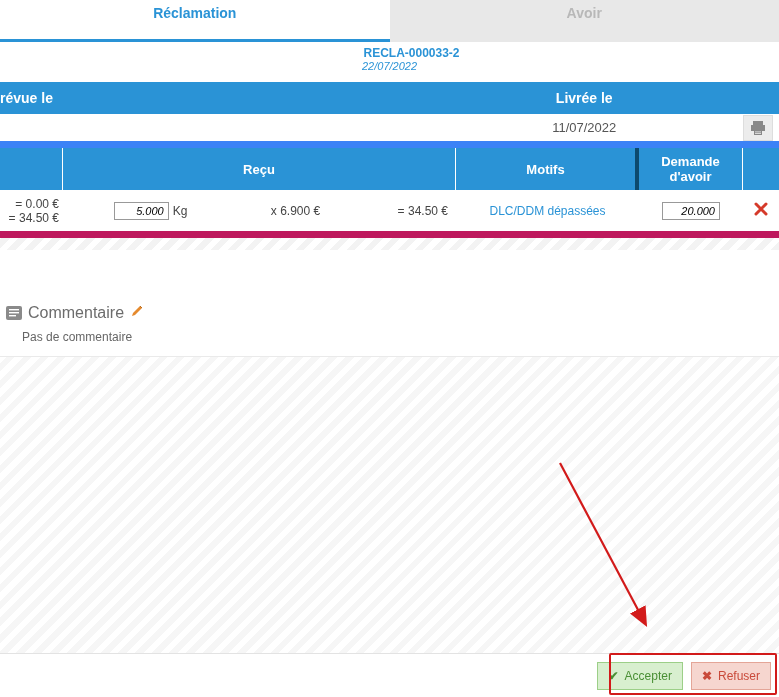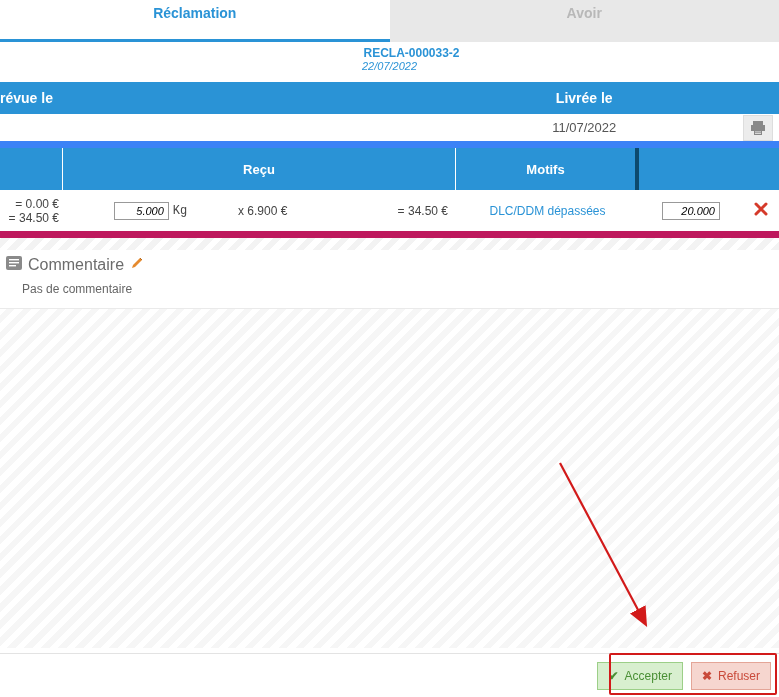--- a/index.html
+++ b/index.html
@@ -29,33 +29,33 @@
   .c-recu    { width: 393px; text-align: right; border-right: 1px solid #fff; height: 100%; display:flex; align-items:center; justify-content:center; }
   .c-motifs  { width: 183px; text-align: center; border-right: 4px solid #0c4a6e; height: 100%; display:flex; align-items:center; justify-content:center; }
   .c-demande { width: 104px; text-align: center; border-right: 1px solid #fff; line-height: 15px; height: 100%; display:flex; align-items:center; justify-content:center; }
   .c-del     { flex: 1; }
 
   .data-row { display: flex; align-items: center; height: 48px; background: #fff; font-size: 12px; color: #444; border-bottom: 7px solid #be185d; }
   .d-blank   { width: 63px; text-align: right; line-height: 14px; padding-right: 4px; }
   .d-recu    { width: 393px; display: flex; align-items: center; }
   .d-qty-wrap{ width: 175px; display: flex; align-items: center; justify-content: center; gap: 4px; }
   .d-qty     { width: 55px; height: 18px; border: 1px solid #999; text-align: right; padding-right: 4px; font-size: 11px; font-style: italic; }
-  .d-unit    { color: #444; font-family: Liberation Mono, monospace; }
-  .d-price   { width: 115px; }
+  .d-unit    { color: #444; }
+  .d-price   { width: 115px; text-align: center; }
   .d-total   { width: 103px; text-align: right; padding-right: 8px; }
   .d-motifs  { width: 183px; text-align: center; }
   .d-motifs a{ color: #2a93d6; text-decoration: none; }
   .d-demande { width: 104px; display: flex; justify-content: center; }
   .d-dem-inp { width: 58px; height: 18px; border: 1px solid #999; text-align: right; padding-right: 4px; font-size: 11px; font-style: italic; }
   .d-del     { flex: 1; display: flex; justify-content: center; }
   .del-x     { color: #d53a2a; font-size: 18px; font-weight: bold; cursor: pointer; }
 
   .stripes { height: 12px; background: repeating-linear-gradient(-45deg, #f3f3f3 0 6px, #ffffff 6px 12px); }
 
-  .comment-hdr { display: flex; gap: 6px; padding: 6px 2px 4px 6px; color: #6c6c6c; font-size: 16px; }
+  .comment-hdr { display: flex; align-items: center; gap: 6px; padding: 6px 2px 4px 6px; color: #6c6c6c; font-size: 16px; margin-top: 48px; }
   .comment-hdr .pencil { color: #e58a2e; }
   .comment-body { padding: 4px 12px 12px 22px; color: #666; font-size: 12px; }
 
   .bg-area { height: 340px; background: repeating-linear-gradient(-45deg, #f6f6f6 0 6px, #ffffff 6px 12px); border-top: 1px solid #eaeaea; }
 
   .footer { position: absolute; bottom: 0; left: 0; right: 0; height: 44px; background: #fff; border-top: 1px solid #e3e3e3; display: flex; justify-content: flex-end; align-items: center; padding-right: 8px; gap: 8px; }
 
   .highlight-box { position: absolute; right: 2px; bottom: 2px; width: 168px; height: 42px; border: 2px solid #d21a1a; border-radius: 2px; pointer-events: none; }
 
   .btn { display: inline-flex; align-items: center; gap: 6px; height: 28px; padding: 0 10px; font-size: 12px; border: 1px solid; cursor: pointer; }
@@ -98,20 +98,21 @@
           </svg>
       </div>
     </div>
   </div>
 </div>
 
 <div class="cols">
   <div class="c-blank"></div>
   <div class="c-recu">Reçu</div>
   <div class="c-motifs">Motifs</div>
+  <div class="c-demande">Demande d'avoir</div>
   <div class="c-del"></div>
 </div>
 
 <div class="data-row">
   <div class="d-blank">
     <div>= 0.00 €</div>
     <div>= 34.50 €</div>
   </div>
   <div class="d-recu">
     <div class="d-qty-wrap">

